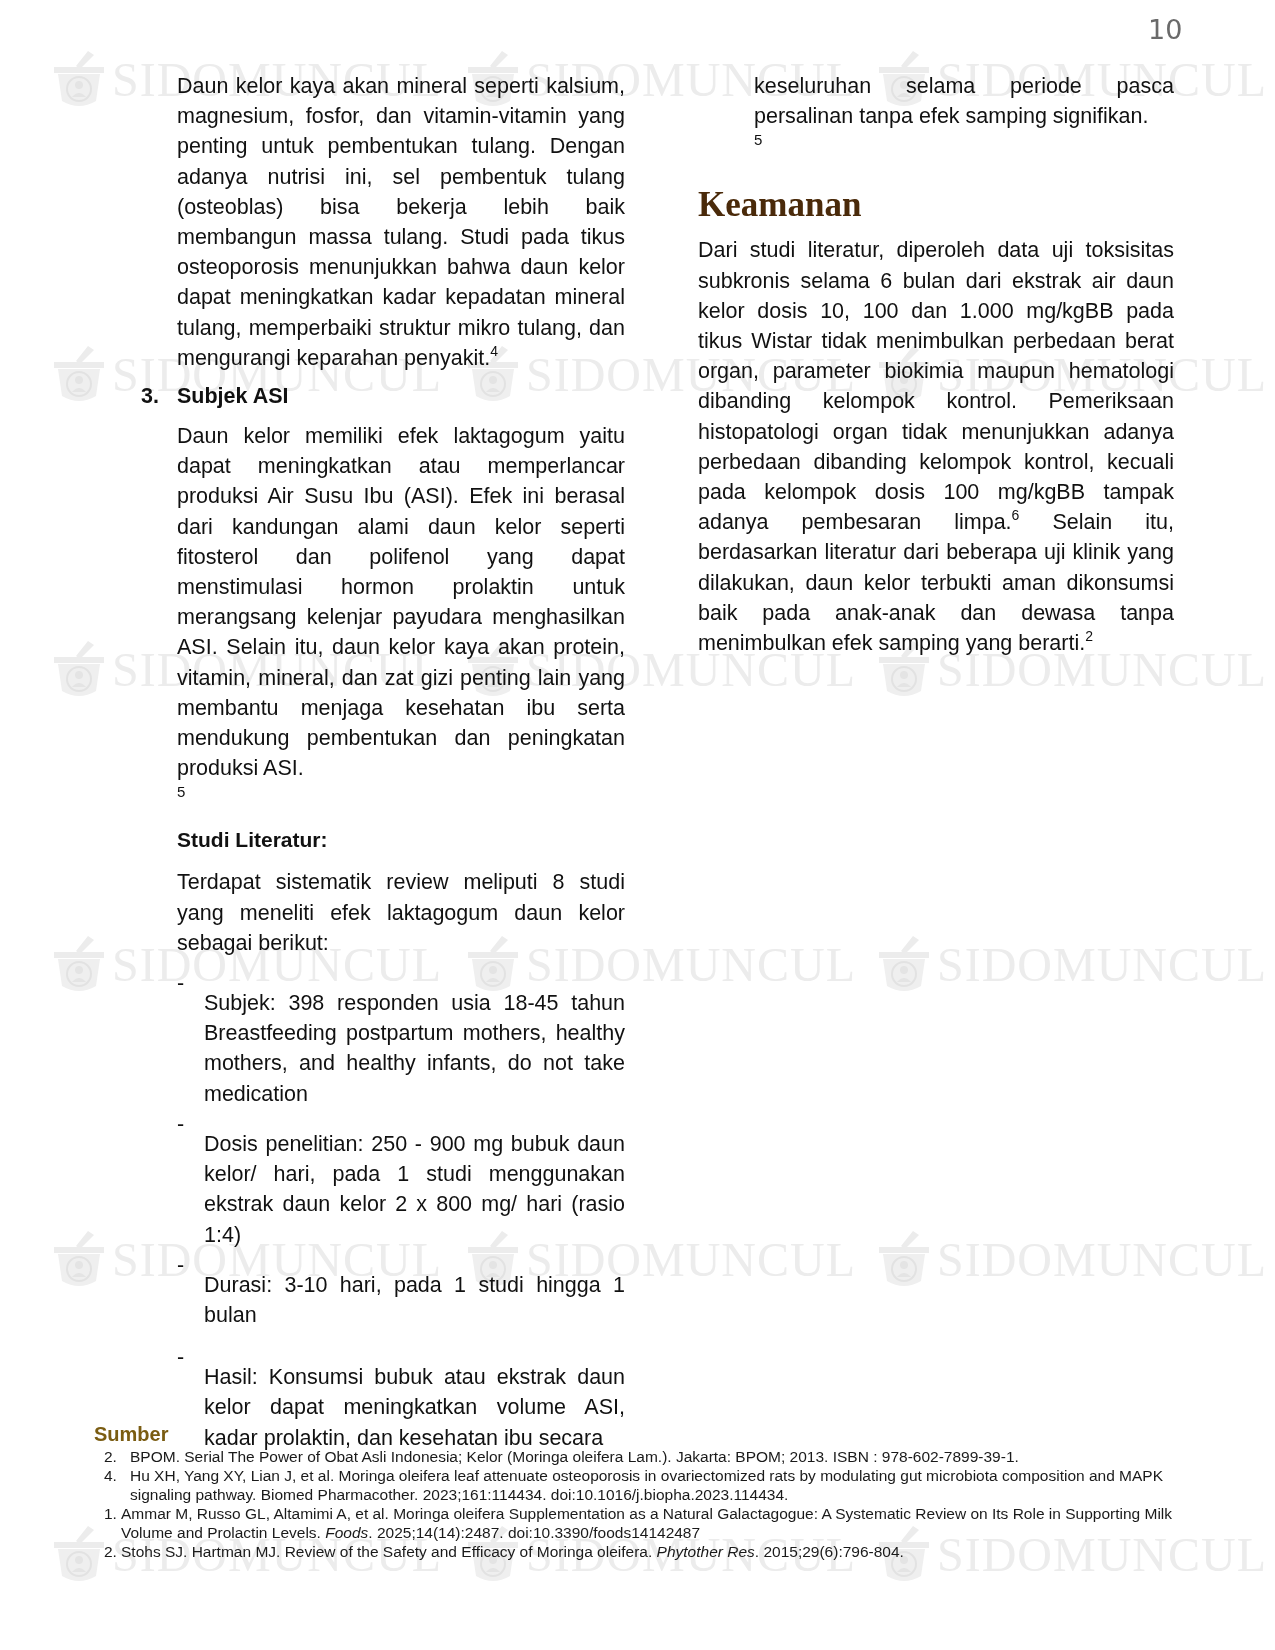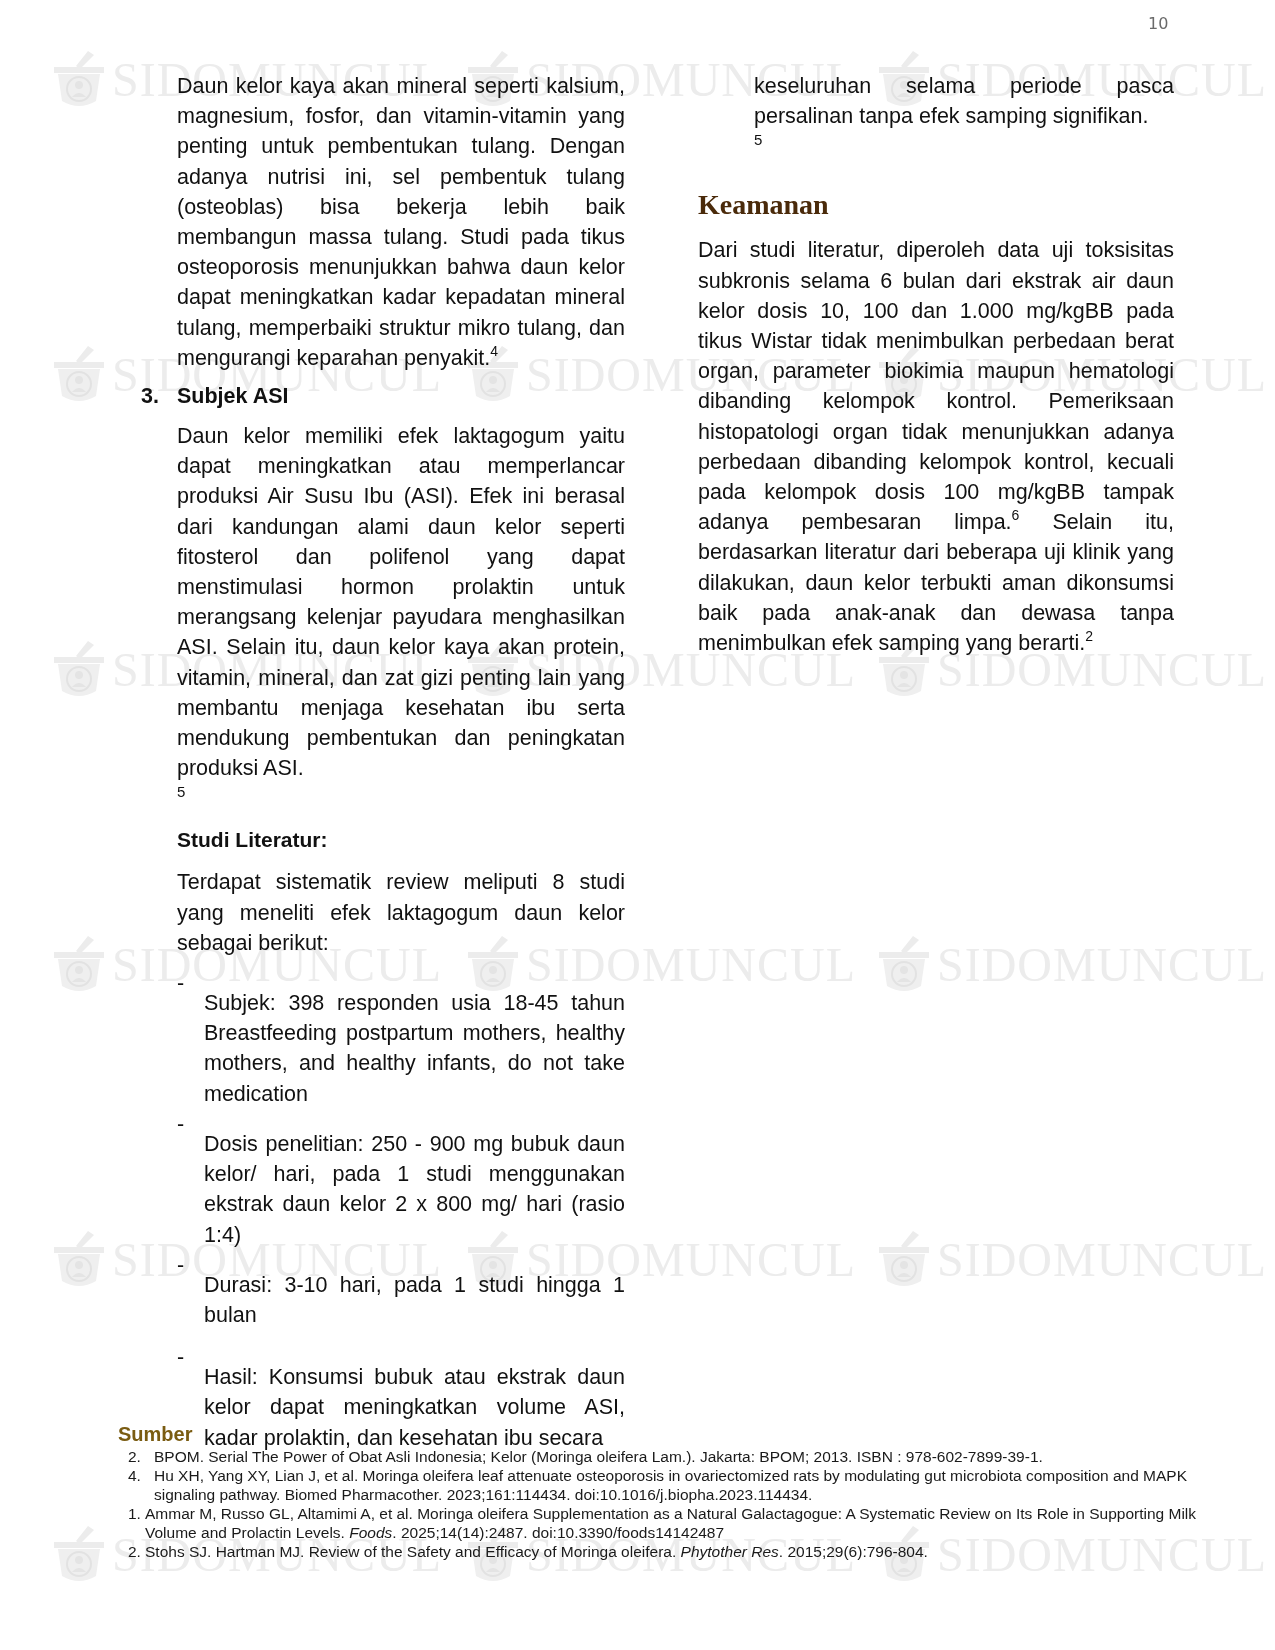--- a/index.html
+++ b/index.html
@@ -16,21 +16,21 @@
     }
     .wm svg.logo { width: 58px; height: 62px; flex: none; margin-right: 4px; }
     .wm .wm-text {
       font-family: "Liberation Serif", serif;
       font-size: 48px; letter-spacing: 1px;
       color: #ececec; line-height: 1; white-space: nowrap;
     }
     .content { position: absolute; left: 0; top: 0; width: 1275px; height: 1650px; z-index: 1; }
     .page-number {
       position: absolute; left: 1148px; top: 14px;
-      font-family: "DejaVu Sans", sans-serif; font-size: 16px; color: #6a6a6a;
+      font-family: "DejaVu Sans", sans-serif; font-size: 27px; color: #6a6a6a;
     }
     .col-left { position: absolute; left: 141px; top: 71px; width: 484px; }
     .col-right { position: absolute; left: 698px; top: 71px; width: 476px; }
     .para {
       font-size: 21.5px; line-height: 30.2px; text-align: justify;
       margin: 0;
     }
     .para.indent { padding-left: 36px; }
     sup { font-size: 14px; line-height: 0; vertical-align: 9px; }
     .refnum-line { font-size: 15px; line-height: 18px; }
@@ -40,24 +40,24 @@
     }
     .item-heading .num { width: 36px; flex: none; }
     .sub-heading { font-weight: bold; font-size: 21px; line-height: 30px; padding-left: 36px; margin: 24px 0 12px 0; }
     .bullets { list-style: none; padding: 0 0 0 36px; margin: 10px 0 0 0; }
     .bullets li { display: flex; font-size: 21.5px; line-height: 30.2px; }
     .bullets li .dash { width: 27px; flex: none; }
     .bullets li .btext { flex: 1; text-align: justify; margin-top: 20px; }
     .bullets li.gap { margin-top: 12px; }
     .section-title {
       font-family: "Liberation Serif", serif; font-weight: bold;
-      font-size: 28px; color: #4a2a0a; margin: 36px 0 10px 0; line-height: 40px;
+      font-size: 35px; color: #4a2a0a; margin: 36px 0 10px 0; line-height: 40px;
     }
     .right-top { padding-left: 56px; }
-    .sources { position: absolute; left: 118px; top: 1423px; width: 1080px; }
+    .sources { position: absolute; left: 94px; top: 1423px; width: 1080px; }
     .sources-title { font-weight: bold; font-size: 20px; color: #7a5c12; line-height: 22px; }
     .ref-list { list-style: none; margin: 2px 0 0 0; padding: 0; }
     .ref-list li { display: flex; font-size: 15.5px; line-height: 19px; color: #1a1a1a; }
     .ref-list li .rnum { width: 36px; flex: none; text-align: left; padding-left: 10px; box-sizing: border-box; }
     .ref-list li.tight .rnum { width: 27px; }
     .ref-list li .rtext { flex: 1; }
     em { font-style: italic; }
   </style>
 </head>
 <body>

